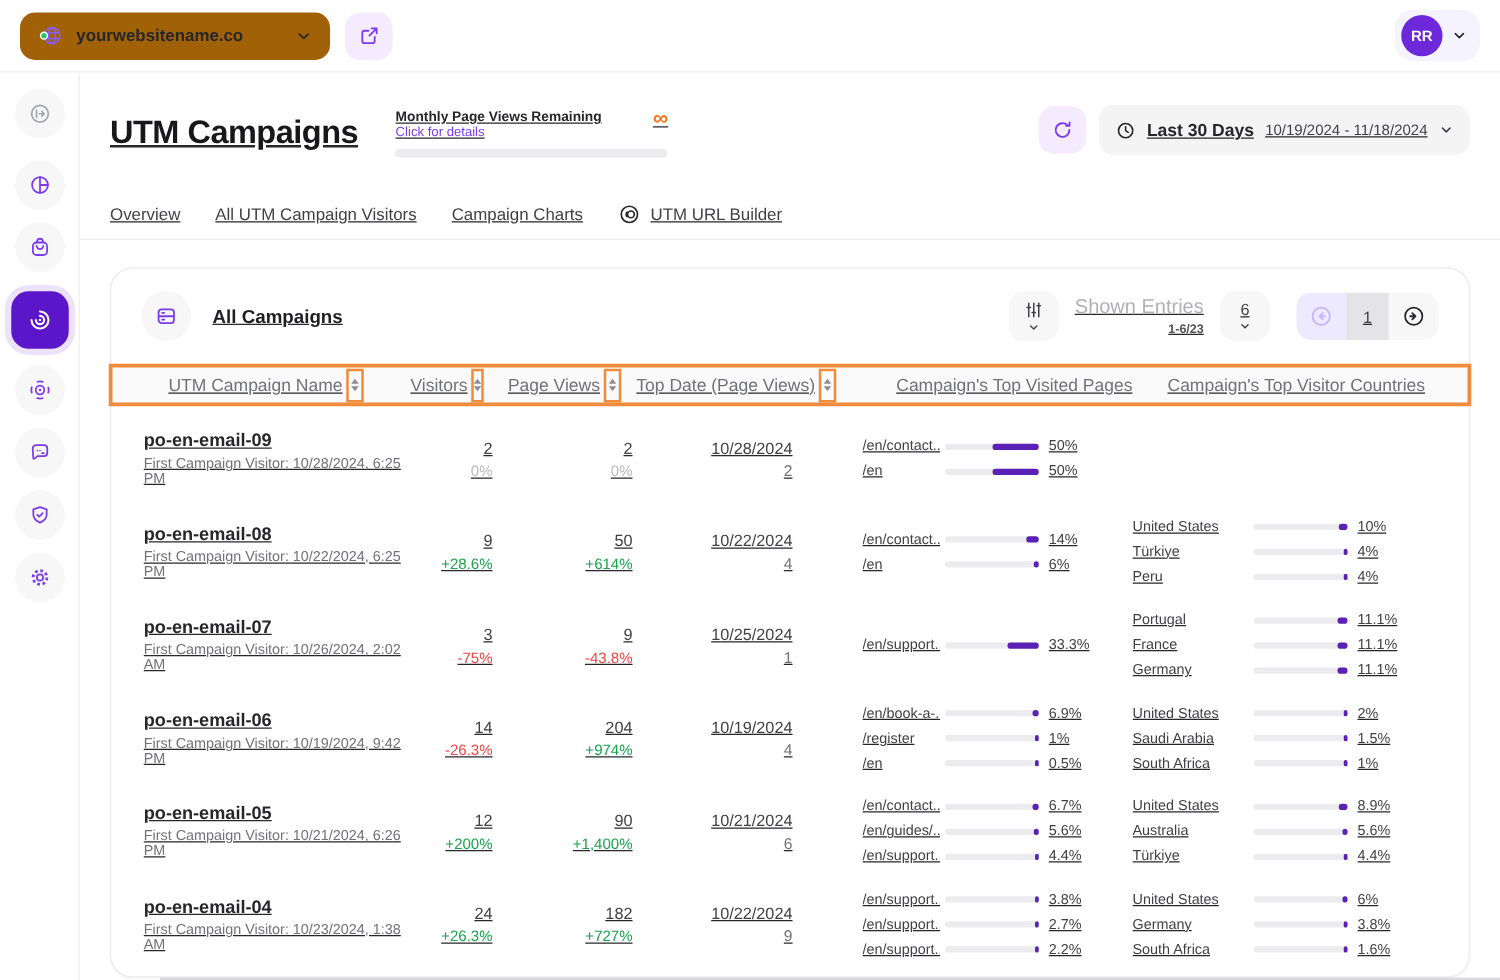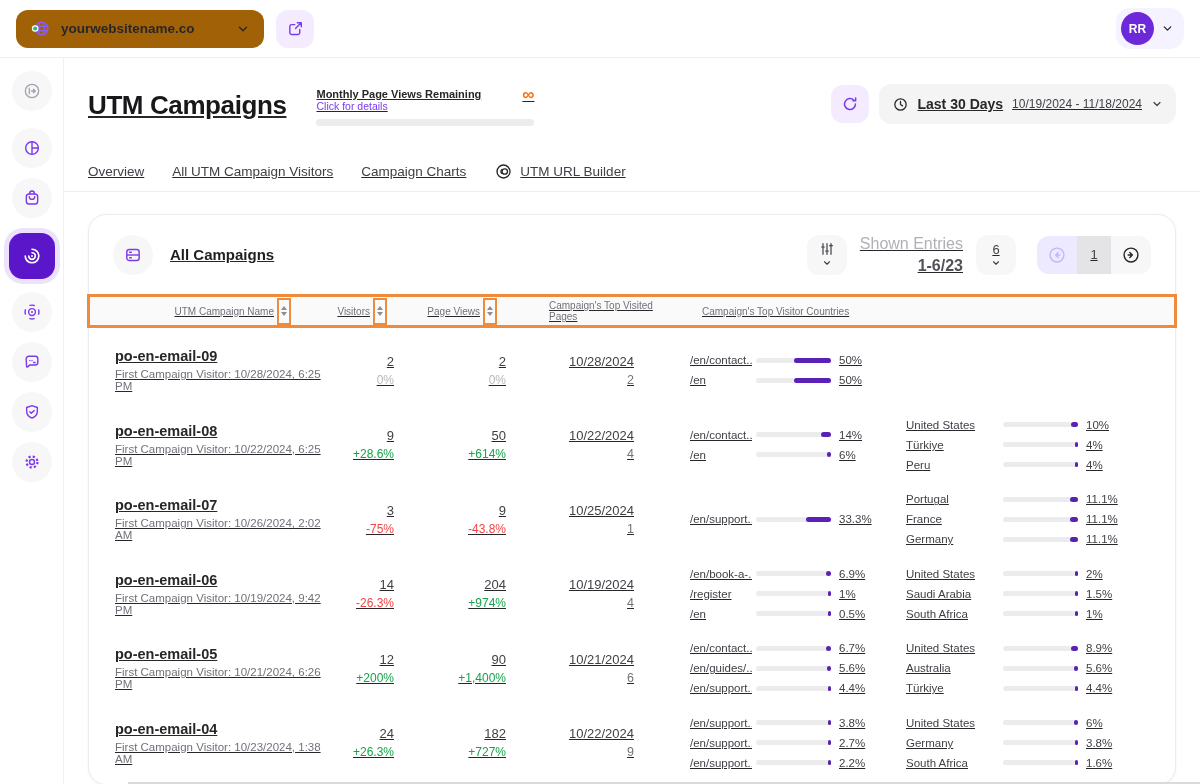--- a/index.html
+++ b/index.html
@@ -61,32 +61,32 @@
   .card-head { display:flex; align-items:center; padding:18px 24px 16px; }
   .tbl-icon-circle { width:40px; height:40px; border-radius:50%; background:#f7f7f8;
     display:flex; align-items:center; justify-content:center; color:#7c3aed; }
   .card-title { font-size:15px; font-weight:700; margin-left:17px; color:#1f1f23; }
   .card-controls { margin-left:auto; display:flex; align-items:center; gap:13px; }
   .sq-btn { width:40px; height:40px; border:none; border-radius:12px; background:#f7f7f8;
     display:flex; flex-direction:column; align-items:center; justify-content:center; gap:1px;
     color:#3f3f46; cursor:pointer; }
   .shown { text-align:right; line-height:1.35; }
   .shown .s1 { font-size:16px; color:#b0b0b7; }
-  .shown .s2 { font-size:16px; color:#52525b; font-weight:600; }
+  .shown .s2 { font-size:10px; color:#52525b; font-weight:600; }
   .size-pill { font-size:13px; }
   .pager { display:flex; height:38px; border-radius:12px; overflow:hidden; margin-left:8px; }
   .pg { width:40px; display:flex; align-items:center; justify-content:center; cursor:pointer; border:none; }
   .pg-prev { background:#ede9fe; color:#c4b5fd; }
   .pg-num { width:34px; background:#e4e4e7; color:#3f3f46; font-size:13px; cursor:default; }
   .pg-next { background:#f7f7f8; color:#27272a; }
 
   
   .thead { display:grid; grid-template-columns:245px 60px 112px 168px 232px 1fr;
     align-items:center; background:#fafafa; border:3px solid #ef8b3b; height:34px; margin:2px -2px 0; }
-  .hc { font-size:10px; color:#71717a; display:flex; align-items:center; }
+  .hc { font-size:14px; color:#71717a; display:flex; align-items:center; }
   .hc.right { justify-content:flex-end; }
   .hc-name { padding-right:44px; }
   .hc-vis { padding-right:8px; }
   .hc-pv { padding-right:10px; }
   .hc-date { padding-right:6px; }
   .hc-pages { padding-left:42px; }
   .hc-countries { padding-left:27px; }
   .sort-annot { border:2px solid #ef8b3b; height:27px; width:14px; margin-left:3px;
     display:flex; align-items:center; justify-content:center; }
   .sort-icon { display:flex; flex-direction:column; gap:2px; cursor:pointer; }
@@ -368,20 +368,29 @@
         </div>
         <div class="hc right hc-pv">
           <span>Page Views</span>
           <span class="sort-annot">
               <span class="sort-icon">
                 <i class="up"></i>
                 <i class="dn"></i>
               </span>
             </span>
         </div>
+        <div class="hc right hc-date">
+          <span>Top Date (Page Views)</span>
+          <span class="sort-annot">
+              <span class="sort-icon">
+                <i class="up"></i>
+                <i class="dn"></i>
+              </span>
+            </span>
+        </div>
         <div class="hc hc-pages">
           <span>Campaign's Top Visited Pages</span>
         </div>
         <div class="hc hc-countries">
           <span>Campaign's Top Visitor Countries</span>
         </div>
       </div>
 
       <div class="tbody" id="rows">
   <div class="trow">

